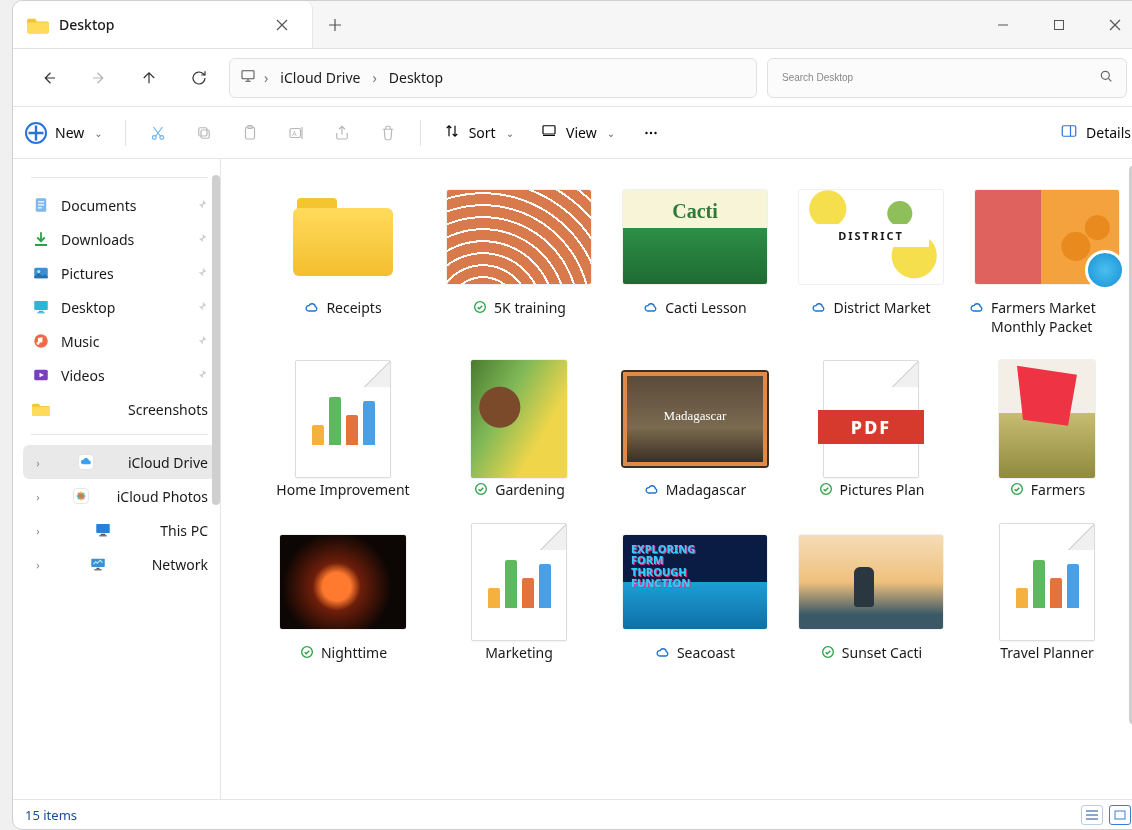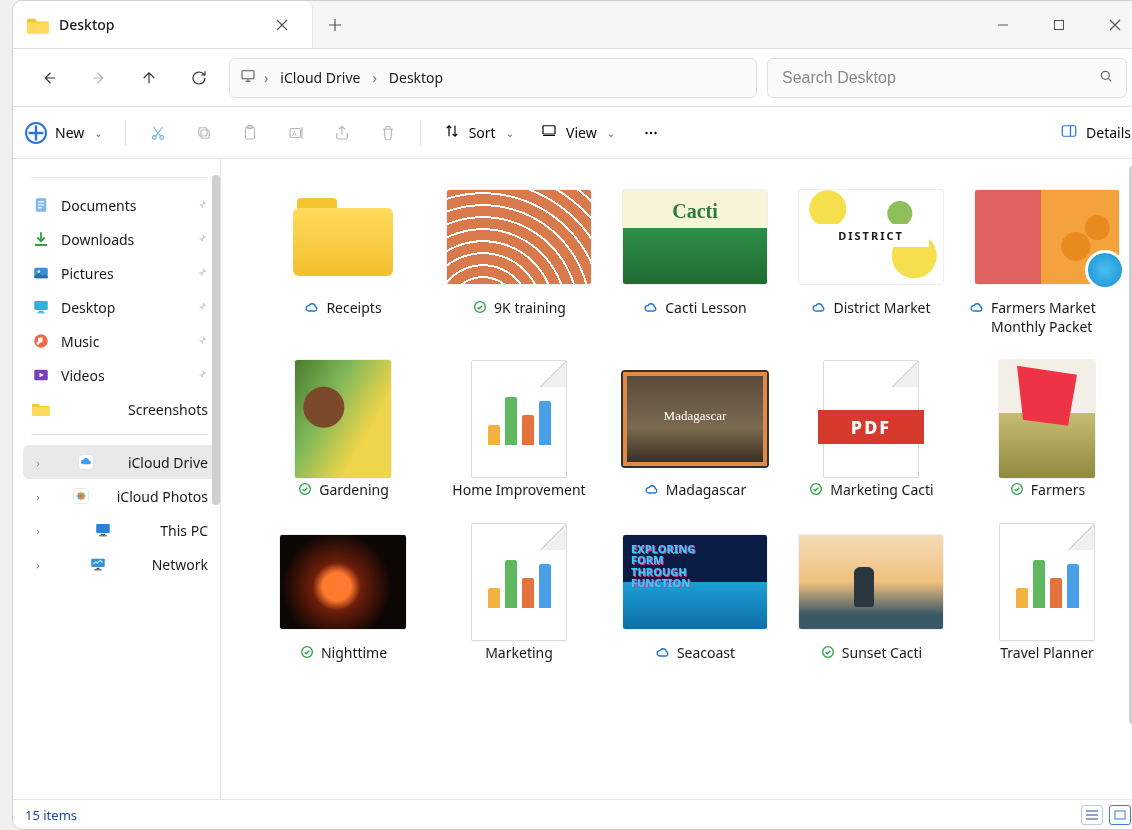--- a/index.html
+++ b/index.html
@@ -20,21 +20,21 @@
   
   .navrow { height:58px; display:flex; align-items:center; padding:0 16px; gap:10px; border-bottom:1px solid #e5e5e5; }
   .navbtn { width:40px; height:40px; display:flex; align-items:center; justify-content:center; border-radius:6px; color:#333; }
   .navbtn.disabled { color:#b5b5b5; }
   .navbtn svg { width:18px; height:18px; }
   .addr { flex:1; height:40px; border:1px solid #e0e0e0; border-radius:6px; background:#fbfbfb; display:flex; align-items:center; padding:0 10px; gap:8px; }
   .crumb { padding:2px 4px; }
   .crumb-sep { color:#777; }
   .addr svg { width:16px; height:16px; color:#555; }
   .search { width:360px; height:40px; border:1px solid #e0e0e0; border-radius:6px; background:#fbfbfb; display:flex; align-items:center; padding:0 12px; gap:10px; color:#777; }
-  .search input { border:none; background:transparent; outline:none; flex:1; font-size:16px; color:#1d4ed8; }
+  .search input { border:none; background:transparent; outline:none; flex:1; font-size:10px; color:#1d4ed8; }
   .search input::placeholder { color:#888; }
   .search svg { width:16px; height:16px; color:#666; }
 
   
   .toolbar { height:52px; border-bottom:1px solid #e5e5e5; display:flex; align-items:center; padding:0 2px; gap:6px; color:#333; }
   .tbtn { height:36px; padding:0 10px; display:flex; align-items:center; gap:8px; border-radius:6px; color:#0a0a0a; }
   .tbtn.icon-only { padding:0; width:40px; justify-content:center; }
   .tbtn.disabled { color:#b8b8b8; }
   .tbtn svg { width:18px; height:18px; }
   .tsep { width:1px; height:26px; background:#e2e2e2; margin:0 6px; }
@@ -442,21 +442,21 @@
           </div>
           <div class="item">
             <div class="thumb">
               <div class="photo track"></div>
             </div>
             <div class="label-row">
               <span class="status synced"><svg viewBox="0 0 24 24" fill="none" stroke="currentColor" stroke-width="2">
                   <circle cx="12" cy="12" r="8"></circle>
                   <path d="M8.5 12.5l2.2 2.2L15.5 10"></path>
                 </svg></span>
-              <span class="txt">9K training</span>
+              <span class="txt">5K training</span>
             </div>
           </div>
           <div class="item">
             <div class="thumb">
               <div class="photo cacti"></div>
             </div>
             <div class="label-row">
               <span class="status cloud"><svg viewBox="0 0 24 24" fill="none" stroke="currentColor" stroke-width="2">
                   <path d="M7 18a4 4 0 0 1 .5-8 5 5 0 0 1 9.5 1.5A3.5 3.5 0 0 1 17 18z"></path>
                 </svg></span>
@@ -476,73 +476,73 @@
           </div>
           <div class="item">
             <div class="thumb">
               <div class="photo farmers"></div>
             </div>
             <div class="label-row">
               <span class="status cloud"><svg viewBox="0 0 24 24" fill="none" stroke="currentColor" stroke-width="2">
                   <path d="M7 18a4 4 0 0 1 .5-8 5 5 0 0 1 9.5 1.5A3.5 3.5 0 0 1 17 18z"></path>
                 </svg></span>
               <span class="txt">Farmers Market Monthly Packet</span>
+            </div>
+          </div>
+          <div class="item">
+            <div class="thumb">
+              <div class="paper">
+                <div class="dogear"></div>
+                <div class="bars">
+                  <span></span>
+                  <span></span>
+                  <span></span>
+                  <span></span>
+                </div>
+              </div>
+            </div>
+            <div class="label-row">
+              <span class="txt">Home Improvement</span>
             </div>
           </div>
           <div class="item">
             <div class="thumb">
               <div class="photo portrait garden"></div>
             </div>
             <div class="label-row">
               <span class="status synced"><svg viewBox="0 0 24 24" fill="none" stroke="currentColor" stroke-width="2">
                   <circle cx="12" cy="12" r="8"></circle>
                   <path d="M8.5 12.5l2.2 2.2L15.5 10"></path>
                 </svg></span>
               <span class="txt">Gardening</span>
             </div>
           </div>
           <div class="item">
             <div class="thumb">
-              <div class="paper">
-                <div class="dogear"></div>
-                <div class="bars">
-                  <span></span>
-                  <span></span>
-                  <span></span>
-                  <span></span>
-                </div>
-              </div>
-            </div>
-            <div class="label-row">
-              <span class="txt">Home Improvement</span>
-            </div>
-          </div>
-          <div class="item">
-            <div class="thumb">
               <div class="photo madag"></div>
             </div>
             <div class="label-row">
               <span class="status cloud"><svg viewBox="0 0 24 24" fill="none" stroke="currentColor" stroke-width="2">
                   <path d="M7 18a4 4 0 0 1 .5-8 5 5 0 0 1 9.5 1.5A3.5 3.5 0 0 1 17 18z"></path>
                 </svg></span>
               <span class="txt">Madagascar</span>
             </div>
           </div>
           <div class="item">
             <div class="thumb">
               <div class="paper pdf">
                 <div class="dogear"></div>
               </div>
             </div>
             <div class="label-row">
               <span class="status synced"><svg viewBox="0 0 24 24" fill="none" stroke="currentColor" stroke-width="2">
                   <circle cx="12" cy="12" r="8"></circle>
                   <path d="M8.5 12.5l2.2 2.2L15.5 10"></path>
                 </svg></span>
-              <span class="txt">Marketing Cacti</span>
+              <span class="txt">Pictures Plan</span>
             </div>
           </div>
           <div class="item">
             <div class="thumb">
               <div class="photo portrait nature"></div>
             </div>
             <div class="label-row">
               <span class="status synced"><svg viewBox="0 0 24 24" fill="none" stroke="currentColor" stroke-width="2">
                   <circle cx="12" cy="12" r="8"></circle>
                   <path d="M8.5 12.5l2.2 2.2L15.5 10"></path>

